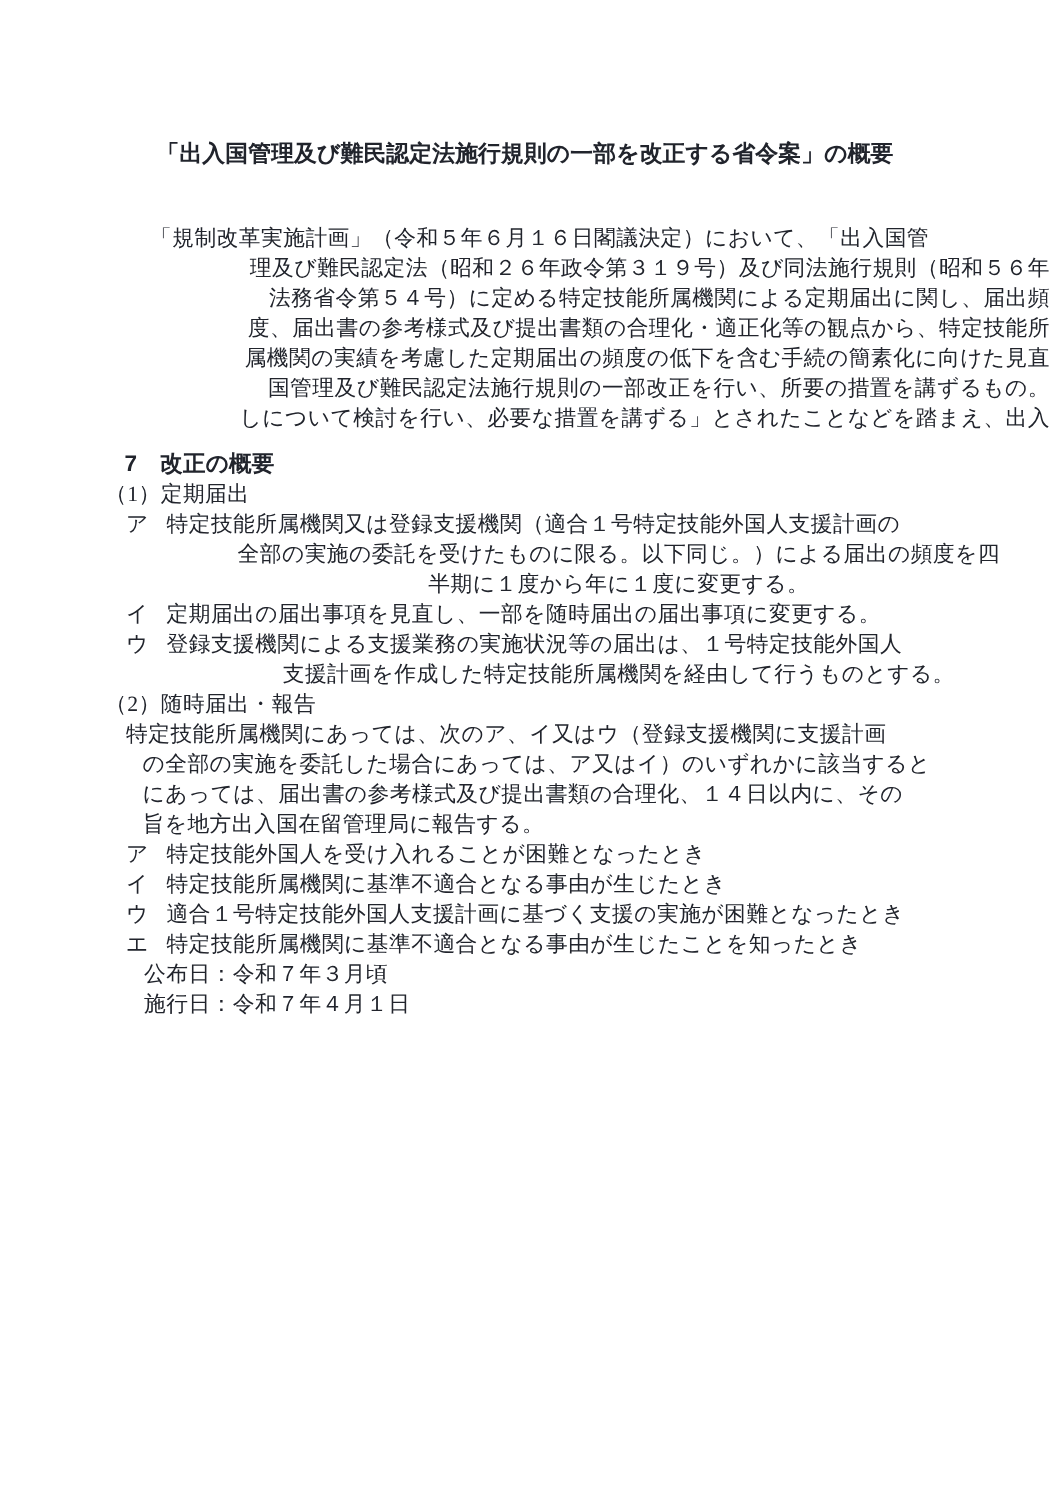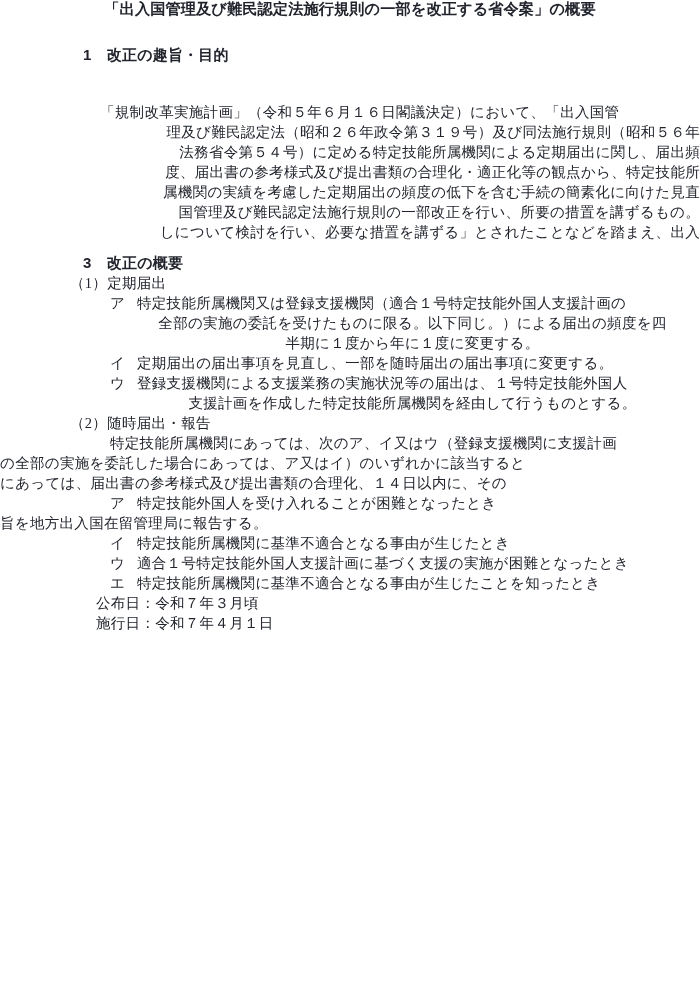--- a/index.html
+++ b/index.html
@@ -12,67 +12,67 @@
     width: 700px;
     height: 991px;
     background: #ffffff;
     color: #21242c;
     font-family: "Liberation Serif", "DejaVu Serif", serif;
     font-size: 14.5px;
     letter-spacing: 0.3px;
     overflow: hidden;
   }
   .doc-title {
+    padding-top: 94px;
     text-align: center;
     font-family: "Liberation Sans", "DejaVu Sans", sans-serif;
     font-weight: bold;
     font-size: 15.2px;
     line-height: 18px;
     letter-spacing: 0.1px;
   }
   .line { line-height: 20px; white-space: nowrap; }
   .heading {
     font-family: "Liberation Sans", "DejaVu Sans", sans-serif;
     font-weight: bold;
     font-size: 15px;
     letter-spacing: 0.2px;
   }
   .mt-sec1 { margin-top: 27px; }
   .mt-sec2 { margin-top: 11px; }
   .mt-sec3 { margin-top: 8px; }
   .x70  { margin-left: 70px; font-family: Liberation Serif, serif; }
   .x83  { margin-left: 83px; }
   .x85  { margin-left: 85px; text-align: right; }
-  .x95  { }
+  .x95  { margin-left: 95px; }
   .x96  { margin-left: 96px; }
   .x100 { margin-left: 100px; margin-top: 37px; }
-  .x110 { margin-left: 110px; }
+  .x110 { margin-left: 84px; }
   .x125 { margin-left: 125px; text-align: center; }
   .marker {
     display: inline-block;
     width: 27px;
   }
 </style>
 </head>
 <body>
 
 <div class="page">
 
   <div class="doc-title">「出入国管理及び難民認定法施行規則の一部を改正する省令案」の概要</div>
 
-  <div class="line heading x83 mt-sec1">1　改正の趣旨・目的</div>
   <div class="line x100">「規制改革実施計画」（令和５年６月１６日閣議決定）において、「出入国管</div>
   <div class="line x85">理及び難民認定法（昭和２６年政令第３１９号）及び同法施行規則（昭和５６年</div>
   <div class="line x85">法務省令第５４号）に定める特定技能所属機関による定期届出に関し、届出頻</div>
   <div class="line x85">度、届出書の参考様式及び提出書類の合理化・適正化等の観点から、特定技能所</div>
   <div class="line x85">属機関の実績を考慮した定期届出の頻度の低下を含む手続の簡素化に向けた見直</div>
   <div class="line x85">国管理及び難民認定法施行規則の一部改正を行い、所要の措置を講ずるもの。</div>
   <div class="line x85">しについて検討を行い、必要な措置を講ずる」とされたことなどを踏まえ、出入</div>
 
-  <div class="line heading x83 mt-sec2">3　改正の概要</div>
+  <div class="line heading x83 mt-sec2">7　改正の概要</div>
 
   <div class="line x70">（1）定期届出</div>
 
   <div class="line x110">
     <span class="marker">ア</span><span>特定技能所属機関又は登録支援機関（適合１号特定技能外国人支援計画の</span>
   </div>
   <div class="line x125">全部の実施の委託を受けたものに限る。以下同じ。）による届出の頻度を四</div>
   <div class="line x125">半期に１度から年に１度に変更する。</div>
 
   <div class="line x110">
@@ -82,25 +82,25 @@
   <div class="line x110">
     <span class="marker">ウ</span><span>登録支援機関による支援業務の実施状況等の届出は、１号特定技能外国人</span>
   </div>
   <div class="line x125">支援計画を作成した特定技能所属機関を経由して行うものとする。</div>
 
   <div class="line x70">（2）随時届出・報告</div>
 
   <div class="line x110">特定技能所属機関にあっては、次のア、イ又はウ（登録支援機関に支援計画</div>
   <div class="line x95">の全部の実施を委託した場合にあっては、ア又はイ）のいずれかに該当すると</div>
   <div class="line x95">にあっては、届出書の参考様式及び提出書類の合理化、１４日以内に、その</div>
+  <div class="line x95">旨を地方出入国在留管理局に報告する。</div>
+
   <div class="line x110">
     <span class="marker">ア</span><span>特定技能外国人を受け入れることが困難となったとき</span>
   </div>
-
-  <div class="line x95">旨を地方出入国在留管理局に報告する。</div>
   <div class="line x110">
     <span class="marker">イ</span><span>特定技能所属機関に基準不適合となる事由が生じたとき</span>
   </div>
   <div class="line x110">
     <span class="marker">ウ</span><span>適合１号特定技能外国人支援計画に基づく支援の実施が困難となったとき</span>
   </div>
   <div class="line x110">
     <span class="marker">エ</span><span>特定技能所属機関に基準不適合となる事由が生じたことを知ったとき</span>
   </div>
 

